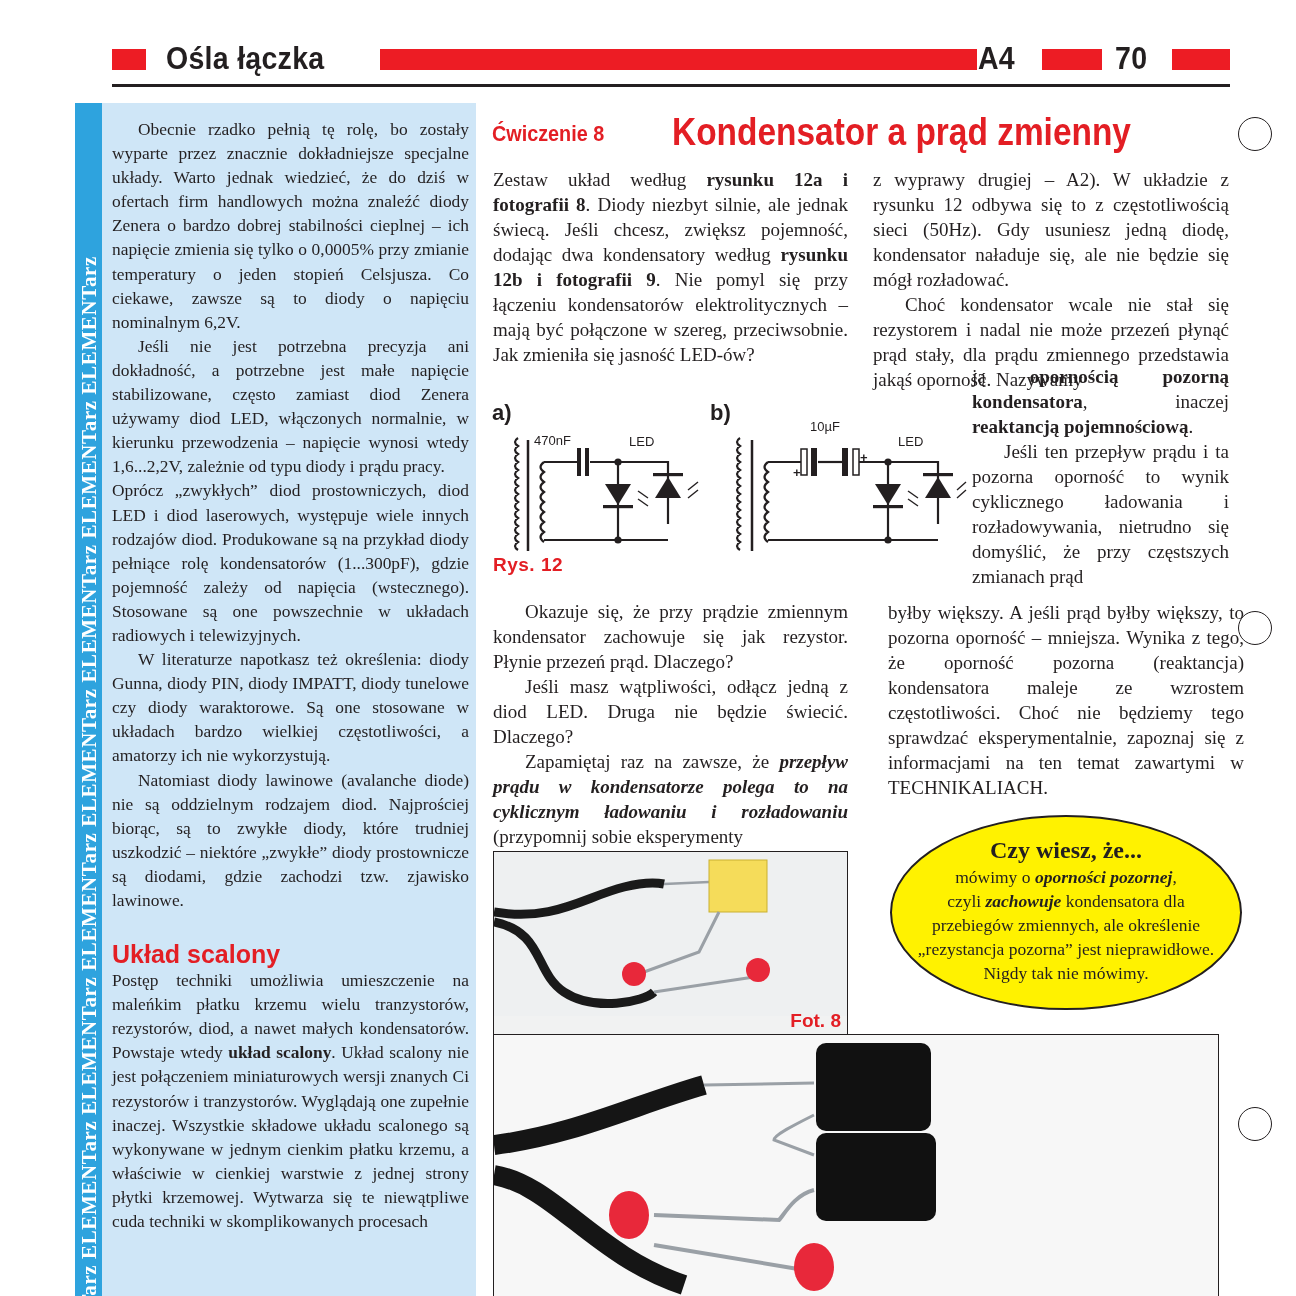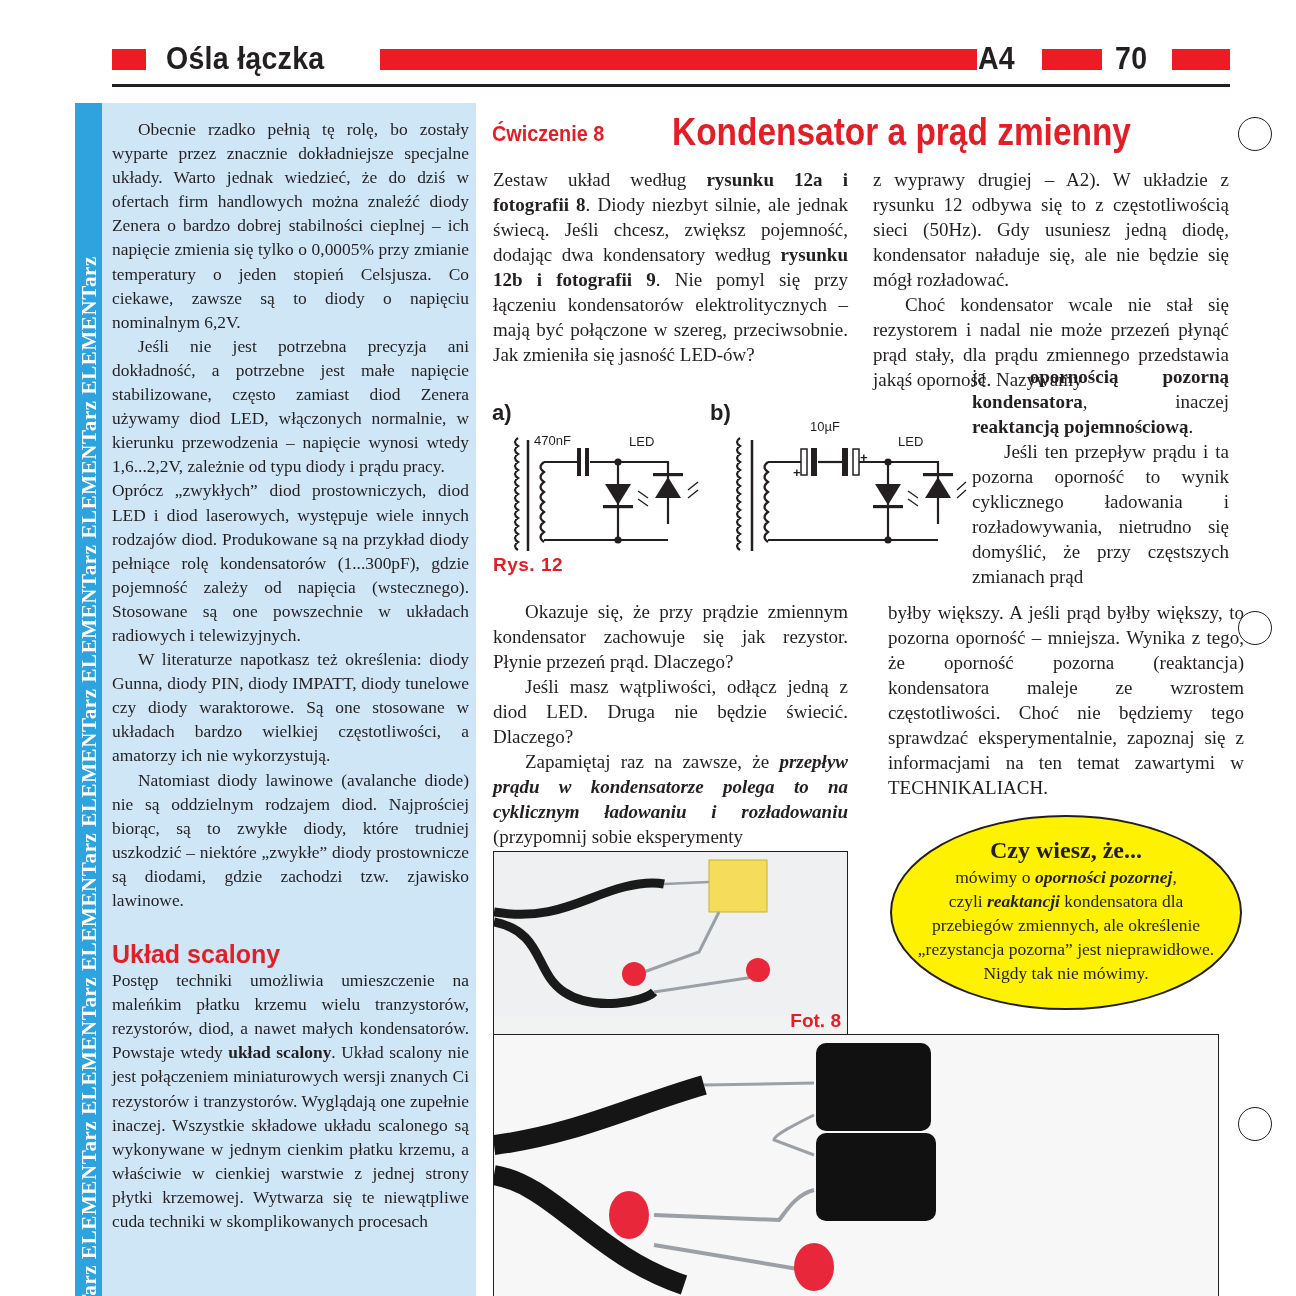--- a/index.html
+++ b/index.html
@@ -185,21 +185,21 @@
     <circle cx="140" cy="122" r="12" fill="#e8283a"></circle>
     <circle cx="264" cy="118" r="12" fill="#e8283a"></circle>
   </svg>
   <div class="cap">Fot. 8</div>
 </div>
 
 <div class="bubble">
   <div class="bubble-inner">
     <div class="bubble-title">Czy wiesz, że...</div>
     <div><span>mówimy o </span><b><i>oporności pozornej</i></b><span>,</span></div>
-    <div style="padding:0 14px;"><span>czyli </span><b><i>reaktancji</i></b><span> kondensatora dla przebiegów zmiennych, ale określenie „rezystancja pozorna” jest nieprawidłowe.</span></div>
+    <div style="padding:0 14px;"><span>czyli </span><b><i>zachowuje</i></b><span> kondensatora dla przebiegów zmiennych, ale określenie „rezystancja pozorna” jest nieprawidłowe.</span></div>
     <div>Nigdy tak nie mówimy.</div>
   </div>
 </div>
 
 <div class="photo9">
   <svg width="726" height="262" viewBox="0 0 726 262">
     <rect width="726" height="262" fill="#f7f7f7"></rect>
     <path d="M0 110 C80 100 140 70 210 50" stroke="#151515" stroke-width="20" fill="none"></path>
     <path d="M0 140 C60 150 100 220 190 250" stroke="#151515" stroke-width="20" fill="none"></path>
     <path d="M210 50 L320 48" stroke="#9aa0a6" stroke-width="3"></path>

